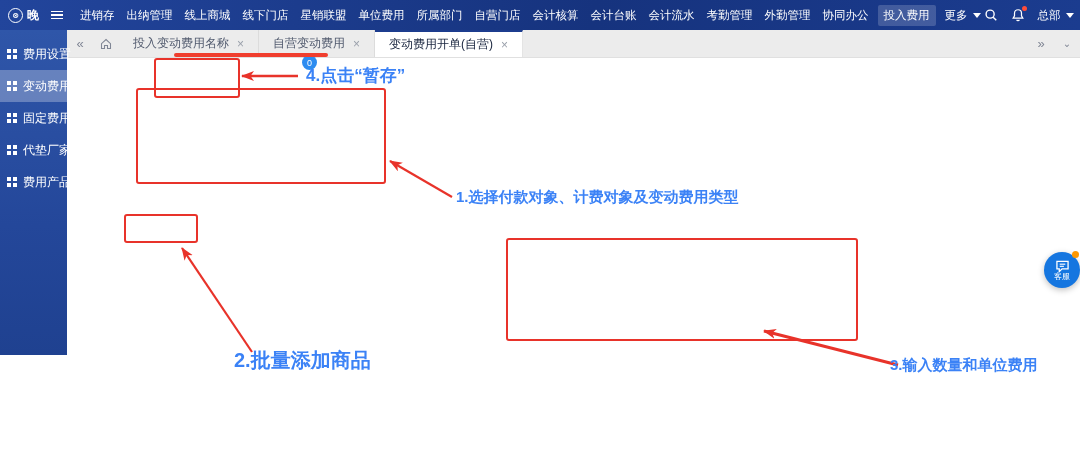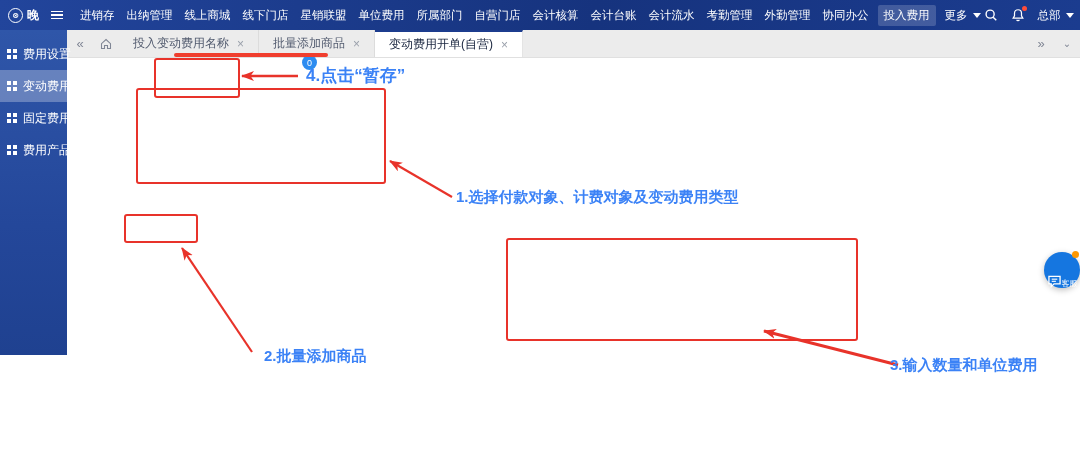--- a/index.html
+++ b/index.html
@@ -62,21 +62,21 @@
   .grid tr.alt{background:#fbfcfd;}
   .grid td.idx{color:#2d8cf0;}
   .grid td.mark::before{content:"";position:absolute;left:0;top:0;border-top:5px solid #e8332a;border-right:5px solid transparent;}
   .minus-btn{width:18px;height:18px;border:1px solid #a3cdf6;border-radius:3px;background:#fff;color:#2d8cf0;font-size:13px;line-height:15px;cursor:pointer;padding:0;}
   .total-grid td{background:#f2f3f5;border:1px solid #e0e2e5;height:20px;color:#17233d;}
   .bottom-strip{position:absolute;left:67px;top:433px;width:1013px;height:16px;background:#f7f8fa;}
   
   .scroll-track{position:absolute;left:1068px;top:240px;width:6px;height:168px;background:#f3f3f3;border-radius:3px;}
   .scroll-thumb{position:absolute;left:1068px;top:242px;width:6px;height:52px;background:#d2d4d8;border-radius:3px;}
   
-  .support{position:absolute;left:1044px;top:252px;width:36px;height:36px;border-radius:50%;background:#1576e0;color:#fff;display:flex;flex-direction:row;align-items:flex-end;justify-content:center;z-index:70;cursor:pointer;box-shadow:0 2px 6px rgba(0,0,0,.25);}
+  .support{position:absolute;left:1044px;top:252px;width:36px;height:36px;border-radius:50%;background:#1576e0;color:#fff;display:flex;flex-direction:column;align-items:center;justify-content:center;z-index:70;cursor:pointer;box-shadow:0 2px 6px rgba(0,0,0,.25);}
   .support span{font-size:8px;line-height:8px;}
   .support-dot{position:absolute;left:1072px;top:251px;width:7px;height:7px;border-radius:50%;background:#ff9800;z-index:71;}
   
   .ann-box{position:absolute;border:2px solid #e8332a;border-radius:3px;z-index:50;pointer-events:none;}
   .ann-text{position:absolute;color:#3b82f6;font-weight:bold;z-index:60;pointer-events:none;white-space:nowrap;}
   .ann-underline{position:absolute;left:174px;top:53px;width:154px;height:4px;background:#f03e2e;border-radius:2px;z-index:50;pointer-events:none;}
   .ann-svg{position:absolute;left:0;top:0;z-index:55;pointer-events:none;}
 </style>
 </head>
 <body>
@@ -174,38 +174,42 @@
     <div class="side-item active">
       <span class="sq-icon"></span>
       <span>变动费用</span>
     </div>
     <div class="side-item">
       <span class="sq-icon"></span>
       <span>固定费用</span>
     </div>
     <div class="side-item">
       <span class="sq-icon"></span>
+      <span>代垫厂家</span>
+    </div>
+    <div class="side-item">
+      <span class="sq-icon"></span>
       <span>费用产品</span>
     </div>
   </aside>
 
 <div class="tabbar">
   <span class="tab-nav-ic">«</span>
   <span class="tab-nav-ic">
     <svg width="12" height="12" viewBox="0 0 16 16">
         <path d="M8 2 L14 7.5 V14 H10 V10 H6 V14 H2 V7.5 Z" fill="none" stroke="#808695" stroke-width="1.4"></path>
       </svg>
   </span>
   <span id="tabs-holder" style="display:flex;">
       <span class="tab">
         <span>投入变动费用名称</span>
         <span class="tab-x">×</span>
       </span>
       <span class="tab">
-        <span>批量添加商品</span>
+        <span>自营变动费用</span>
         <span class="tab-x">×</span>
       </span>
       <span class="tab active">
         <span>变动费用开单(自营)</span>
         <span class="tab-x">×</span>
       </span>
     </span>
   <span class="tab-right">
     <span class="tab-nav-ic">»</span>
     <span class="tab-nav-ic" style="font-size:10px;">⌄</span>
@@ -444,14 +448,14 @@
     </marker>
   </defs>
   <line x1="298" y1="76" x2="242" y2="76" stroke="#e8332a" stroke-width="2.4" marker-end="url(#ah)"></line>
   <line x1="452" y1="197" x2="390" y2="161" stroke="#e8332a" stroke-width="2.2" marker-end="url(#ah)"></line>
   <line x1="252" y1="352" x2="182" y2="248" stroke="#e8332a" stroke-width="2.2" marker-end="url(#ah)"></line>
   <line x1="898" y1="365" x2="764" y2="331" stroke="#e8332a" stroke-width="3" marker-end="url(#ah)"></line>
 </svg>
 
 <div class="ann-text" style="left:306px;top:64px;font-size:17px;">4.点击“暂存”</div>
 <div class="ann-text" style="left:456px;top:188px;font-size:15px;">1.选择付款对象、计费对象及变动费用类型</div>
-<div class="ann-text" style="left:264px;top:347px;font-size:15px;">2.批量添加商品</div>
+<div class="ann-text" style="left:234px;top:347px;font-size:20px;">2.批量添加商品</div>
 <div class="ann-text" style="left:890px;top:356px;font-size:15px;">3.输入数量和单位费用</div>
 
 </body></html>

